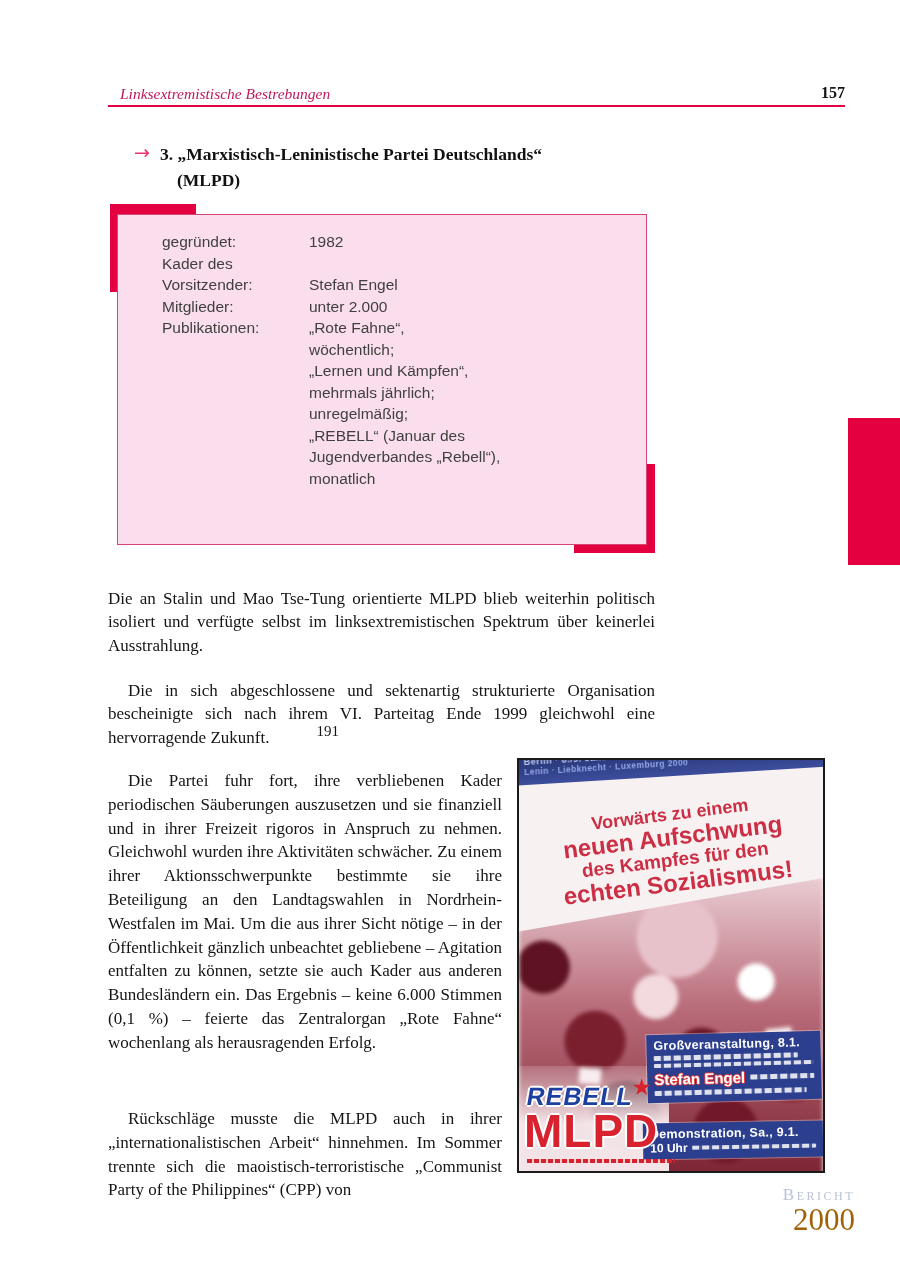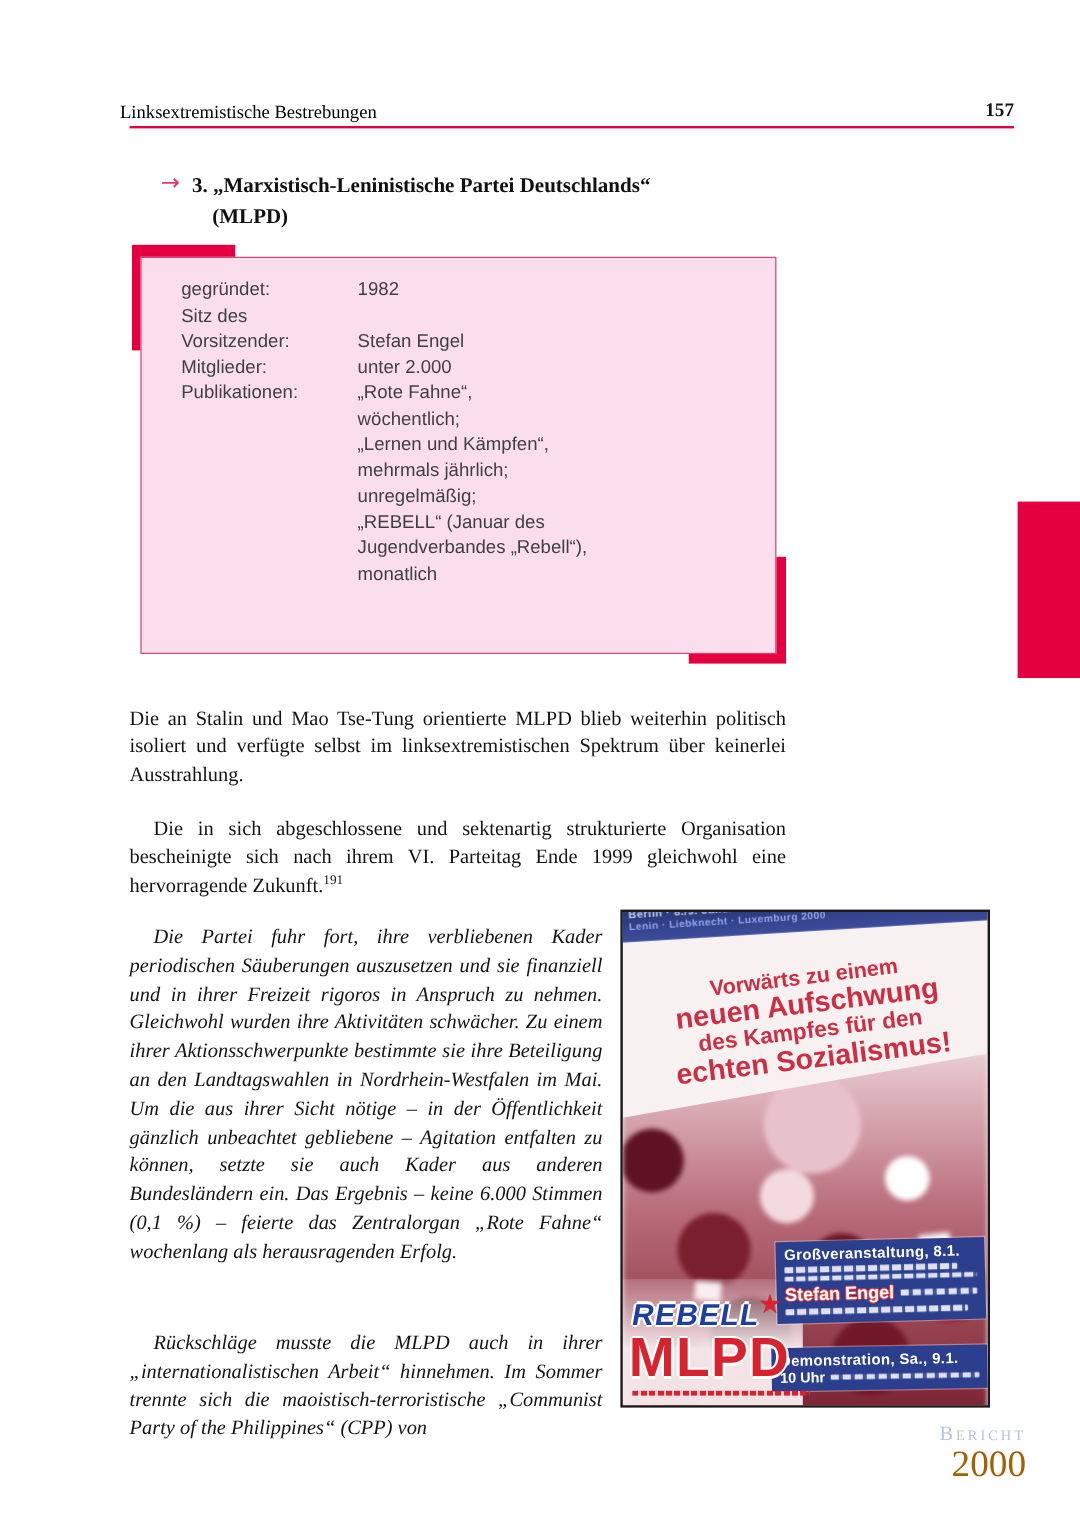--- a/index.html
+++ b/index.html
@@ -1,46 +1,46 @@
 <!DOCTYPE html>
 <html lang="de"><head>
 <meta charset="utf-8">
 <style>
   html,body{margin:0;padding:0;background:#fff;}
   .page{position:relative;width:900px;height:1261px;background:#ffffff;overflow:hidden;
         font-family:"Liberation Serif", serif;color:#161616;}
 
   
-  .header-title{position:absolute;left:100px;top:85px;font-size:15.5px;color:#000000;}
+  .header-title{position:absolute;left:120px;top:85px;font-style:italic;font-size:15.5px;color:#be185d;}
   .page-number{position:absolute;left:793px;top:84px;width:52px;text-align:right;font-weight:bold;font-size:16px;}
   .header-rule{position:absolute;left:108px;top:105px;width:737px;height:2.4px;background:#e40040;}
 
   
   .heading{position:absolute;left:134px;top:141px;display:flex;gap:10px;}
   .heading-arrow{color:#e8336a;font-size:19px;line-height:22px;font-family:"DejaVu Sans",sans-serif;}
   .heading-text{font-weight:bold;font-size:17.5px;line-height:26px;color:#111;}
   .heading-line2{padding-left:17px;}
 
   
   .accent-tl{position:absolute;left:110px;top:204px;width:86px;height:88px;background:#e40040;}
   .accent-br{position:absolute;left:574px;top:464px;width:81px;height:89px;background:#e40040;}
   .infobox{position:absolute;left:117px;top:214px;width:530px;height:331px;background:#fbdeee;
            border:1px solid #d64575;box-sizing:border-box;padding:16px 0 0 33px;
            font-family:"Liberation Sans", sans-serif;font-size:15.5px;color:#3f3f3f;}
-  .ib-row{display:flex;line-height:21.5px;}
+  .ib-row{display:flex;line-height:21.5px;margin-left:11px;}
   .ib-label{width:147px;flex:0 0 147px;}
   .ib-value{flex:1;}
 
   
   .para{position:absolute;text-align:justify;font-size:17px;color:#141414;}
   .para-wide{left:108px;width:547px;line-height:23.4px;}
-  .para-narrow{left:108px;width:394px;line-height:23.8px;font-style:italic;}
+  .para-narrow{left:108px;width:394px;line-height:23.8px;}
   .indent{text-indent:20px;}
   .p1{top:570px;} .p2{top:662px;} .p3{top:752px;} .p4{top:1090px;}
-  sup{font-size:11px;line-height:0;}
+  sup{font-size:15px;line-height:0;margin-left:47px;}
 
   
   .side-tab{position:absolute;left:848px;top:418px;width:52px;height:147px;background:#e40040;}
 
   
   .poster{position:absolute;left:517px;top:758px;width:308px;height:415px;box-sizing:border-box;
           border:2px solid #1a1a1a;background:#f8f1f2;overflow:hidden;
           font-family:"Liberation Sans", sans-serif;}
   .poster-banner{position:absolute;left:-10px;top:-8px;width:340px;padding:6px 10px 8px 14px;
           background:linear-gradient(180deg,#222f6b,#3c4d9c);transform:rotate(-3.5deg);
@@ -122,21 +122,21 @@
   </div>
 
   <div class="accent-tl"></div>
   <div class="accent-br"></div>
   <div class="infobox">
     <div class="ib-row">
         <span class="ib-label">gegründet:</span>
         <span class="ib-value">1982</span>
       </div>
     <div class="ib-row">
-        <span class="ib-label">Sitz des</span>
+        <span class="ib-label">Kader des</span>
         <span class="ib-value"></span>
       </div>
     <div class="ib-row">
         <span class="ib-label">Vorsitzender:</span>
         <span class="ib-value">Stefan Engel</span>
       </div>
     <div class="ib-row">
         <span class="ib-label">Mitglieder:</span>
         <span class="ib-value">unter 2.000</span>
       </div>

